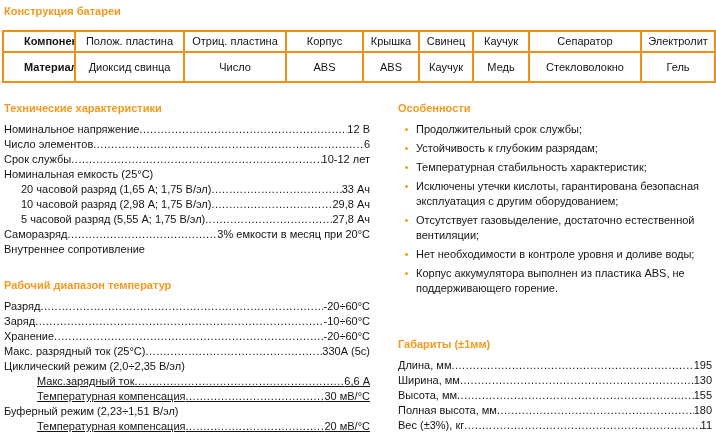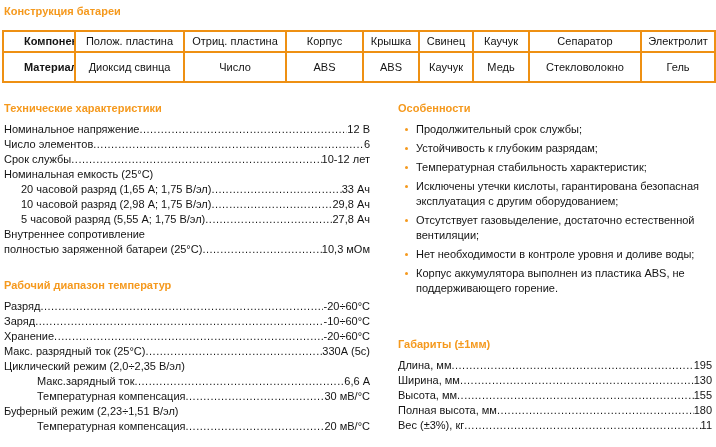--- a/index.html
+++ b/index.html
@@ -68,21 +68,21 @@
     min-width:0;
     overflow:hidden;
     white-space:nowrap;
   }
   .spec-dots::before{
     content:"....................................................................................................................................................................................................................................................................";
     letter-spacing:0.5px;
   }
   .spec-value{flex:none;}
   .ind1{padding-left:17px;}
-  .ind2{padding-left:33px;}
+  .ind2{padding-left:33px;text-decoration:underline;}
   .temp-title{margin-top:21px;}
   .dims-title{margin-top:41px;}
   
   ul.features{list-style:none;}
   ul.features li{
     position:relative;
     padding-left:14px;
     margin:4px;
   }
   ul.features li .bullet{
@@ -169,26 +169,26 @@
           <span class="spec-label">10 часовой разряд  (2,98 А; 1,75 В/эл)</span>
           <span class="spec-dots"></span>
           <span class="spec-value">29,8 Ач</span>
         </div>
         <div class="spec-row ind1">
           <span class="spec-label">5  часовой разряд  (5,55 А; 1,75 В/эл)</span>
           <span class="spec-dots"></span>
           <span class="spec-value">27,8 Ач</span>
         </div>
         <div class="spec-row">
+          <span class="spec-label">Саморазряд</span>
+          <span class="spec-dots"></span>
+          <span class="spec-value">3% емкости в месяц при 20°C</span>
+        </div>
+        <div class="spec-row">
           <span class="spec-label">Внутреннее сопротивление</span>
-        </div>
-        <div class="spec-row">
-          <span class="spec-label">полностью заряженной батареи (25°C)</span>
-          <span class="spec-dots"></span>
-          <span class="spec-value">10,3 мОм</span>
         </div>
       </div>
 
     <h2 class="section-title temp-title">Рабочий диапазон температур</h2>
     <div class="spec-list" id="temp-list">
         <div class="spec-row">
           <span class="spec-label">Разряд</span>
           <span class="spec-dots"></span>
           <span class="spec-value">-20÷60°C</span>
         </div>

